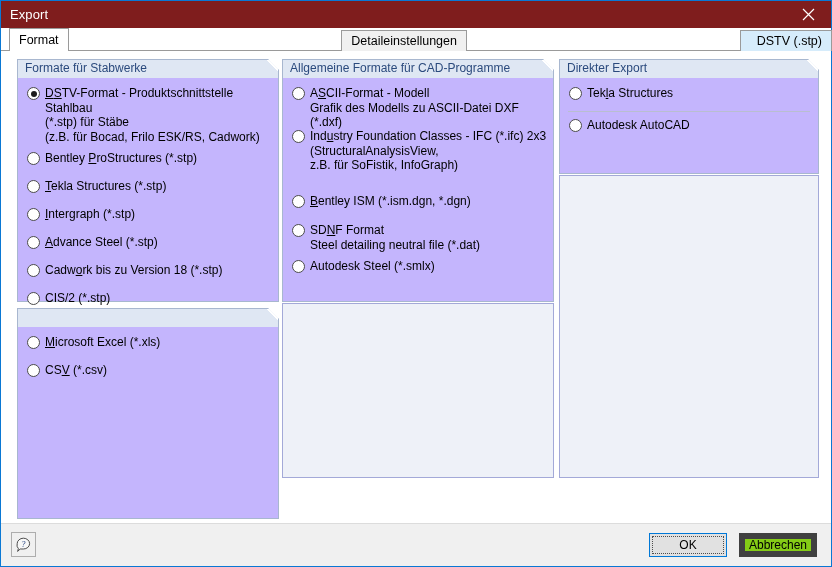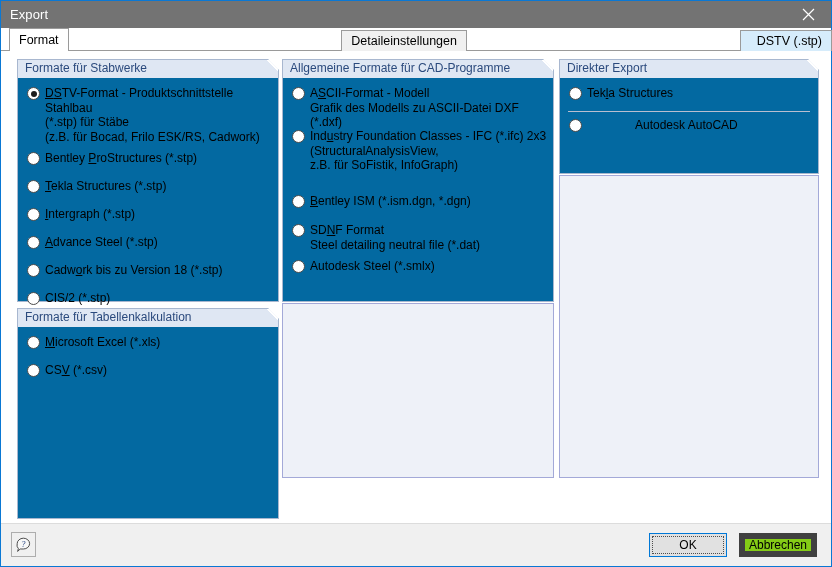--- a/index.html
+++ b/index.html
@@ -25,21 +25,21 @@
     box-sizing: border-box;
     border: 1px solid #0a78d4;
     background: #ffffff;
     display: flex;
     flex-direction: column;
   }
 
   
   .titlebar {
     height: 27px;
-    background: #737373;
+    background: #7f1d1d;
     color: #ffffff;
     display: flex;
     flex: 0 0 auto;
     position: relative;
   }
   .titlebar-text {
     padding-left: 9px;
     font-size: 13px;
     letter-spacing: .1px;
     line-height: 27px;
@@ -132,21 +132,21 @@
   }
   .group-header .corner-shade {
     position: absolute;
     right: 0; top: 0;
     width: 12px; height: 12px;
     background: linear-gradient(225deg, #ffffff 0 50%, transparent 50% 100%);
   }
   .group-body {
     border: 1px solid #a8b7cf;
     border-top: none;
-    background: #0369a1;
+    background: #c4b5fd;
     box-sizing: border-box;
     position: relative;
   }
 
   
   .panel-empty {
     position: absolute;
     box-sizing: border-box;
     background: #eef1f8;
     border: 1px solid #a3a9d8;
@@ -304,21 +304,20 @@
         <div class="radio-row" style="left:9px; top:213px;">
           <span class="radio-mark"></span>
           <span class="radio-text">CIS/2 (*.stp)</span>
         </div>
 
       </div>
     </div>
 
     <div class="group" style="left:16px; top:257px; width:262px;">
       <div class="group-header">
-        <span>Formate für Tabellenkalkulation</span>
         <span class="corner-shade"></span>
       </div>
       <div class="group-body" style="height:192px;">
 
         <div class="radio-row" style="left:9px; top:8px;">
           <span class="radio-mark"></span>
           <span class="radio-text"><u>M</u>icrosoft Excel (*.xls)</span>
         </div>
 
         <div class="radio-row" style="left:9px; top:36px;">
@@ -377,21 +376,21 @@
       </div>
       <div class="group-body" style="height:96px;">
 
         <div class="radio-row" style="left:9px; top:8px;">
           <span class="radio-mark"></span>
           <span class="radio-text">Tek<u>l</u>a Structures</span>
         </div>
 
         <div class="hr-sep" style="left:8px; top:33px; width:242px;"></div>
 
-        <div class="radio-row" style="left:9px; top:40px;gap:48px;">
+        <div class="radio-row" style="left:9px; top:40px;">
           <span class="radio-mark"></span>
           <span class="radio-text">Autodesk AutoCAD</span>
         </div>
 
       </div>
     </div>
 
     <div class="panel-empty" style="left:558px; top:124px; width:260px; height:303px;"></div>
 
   </div>

